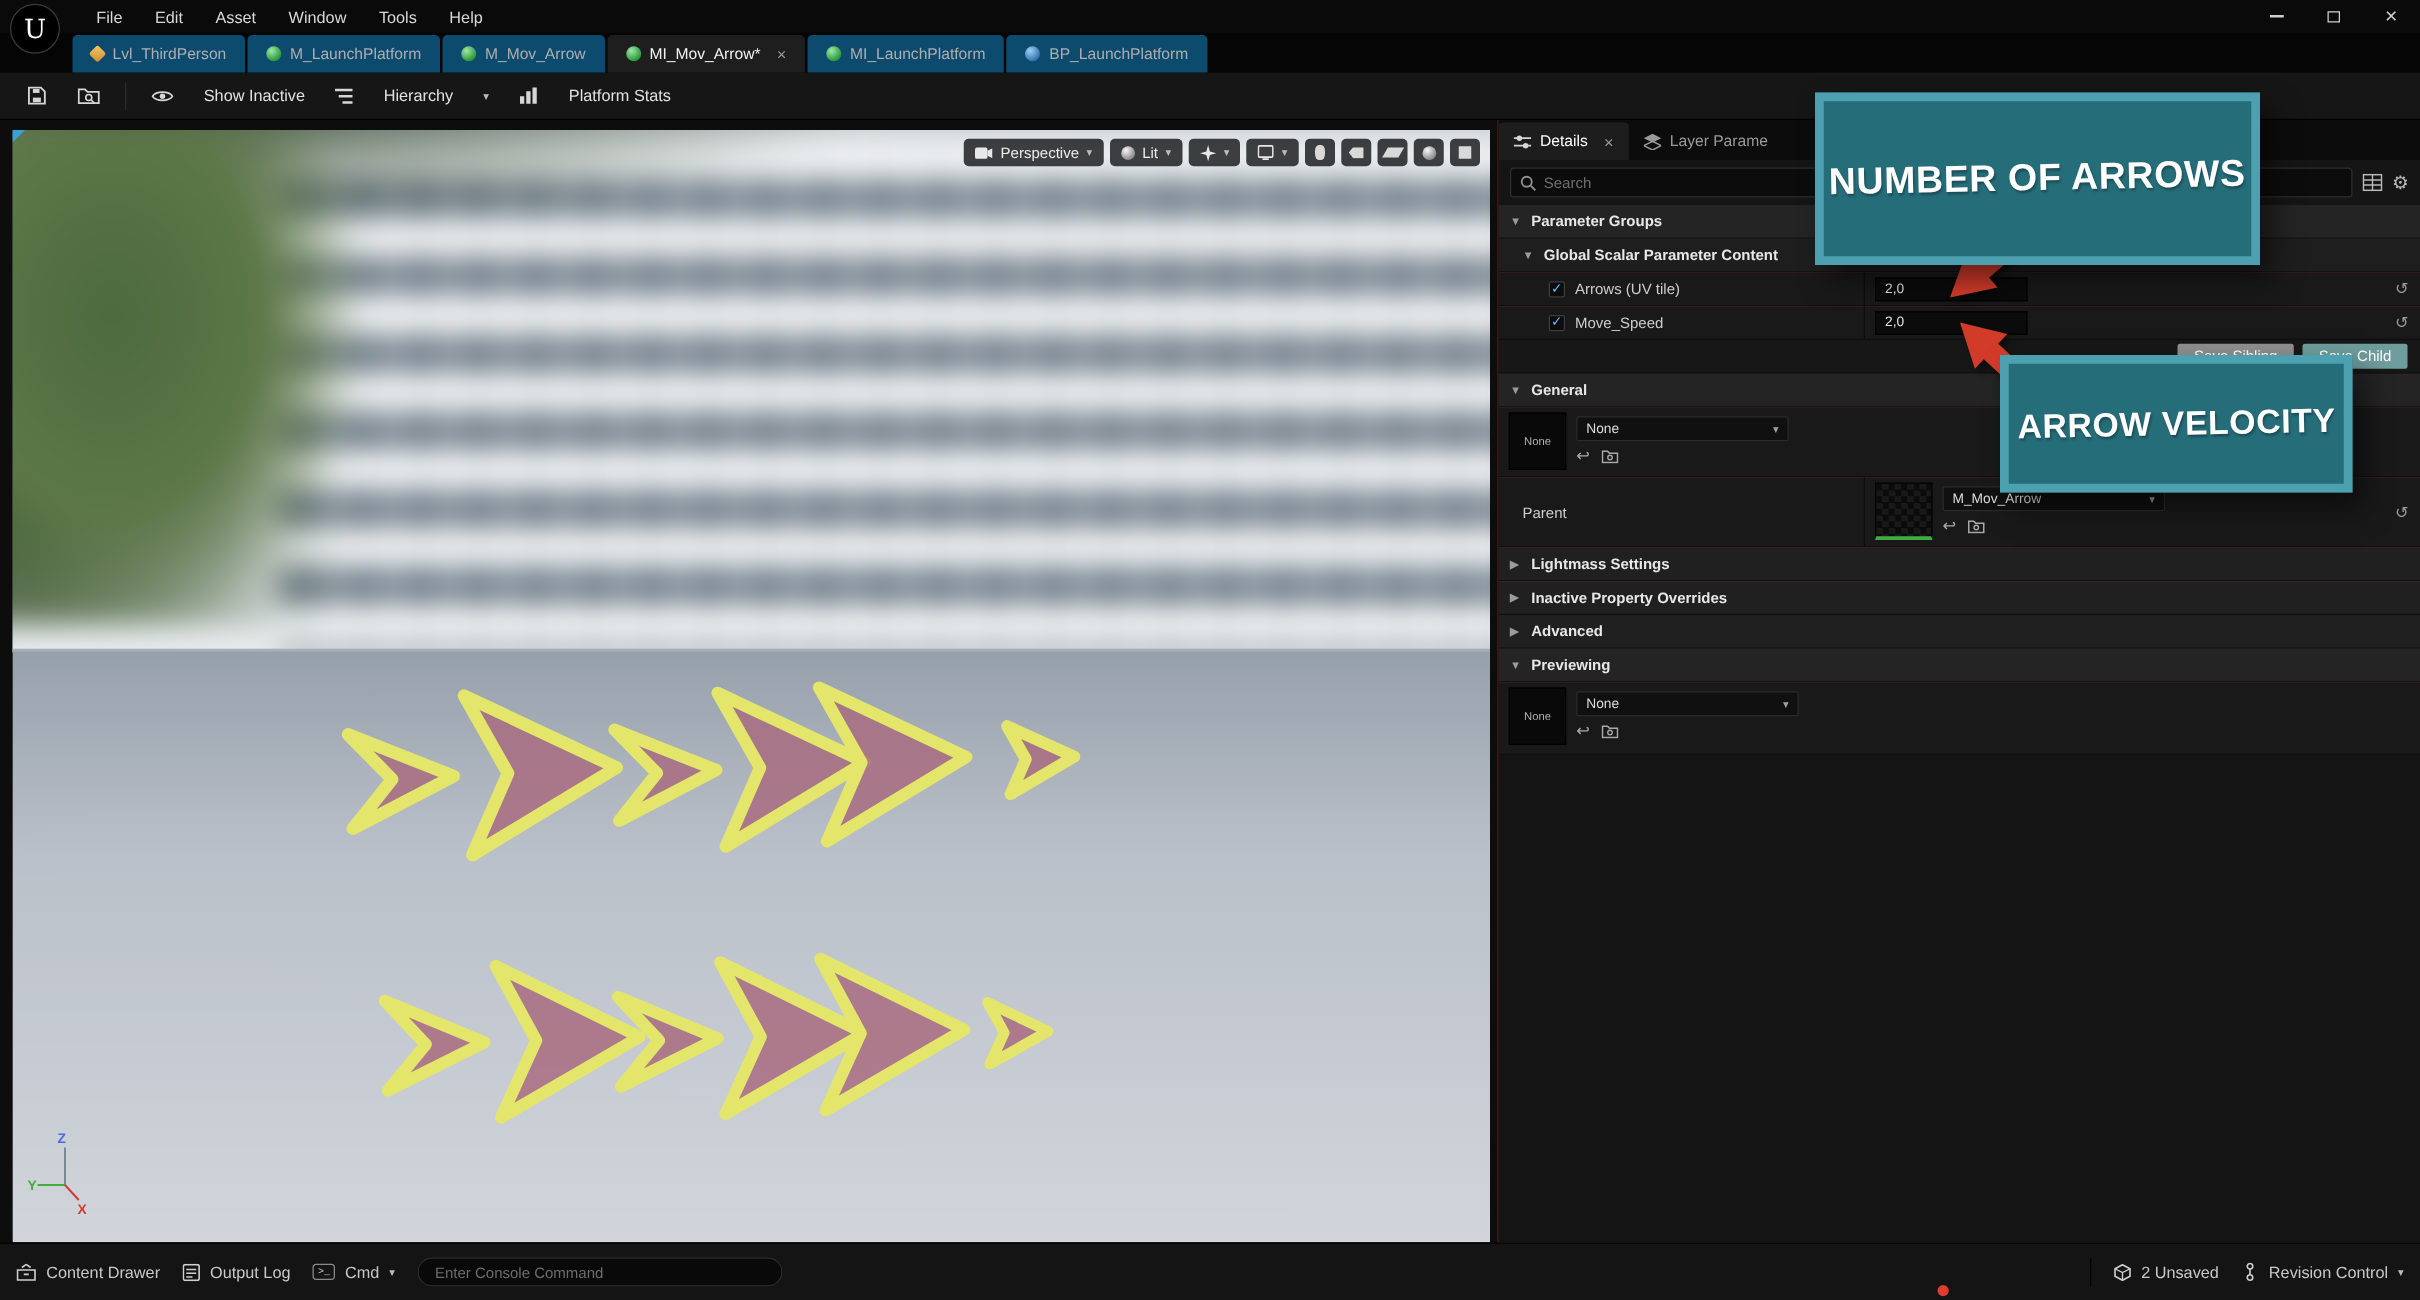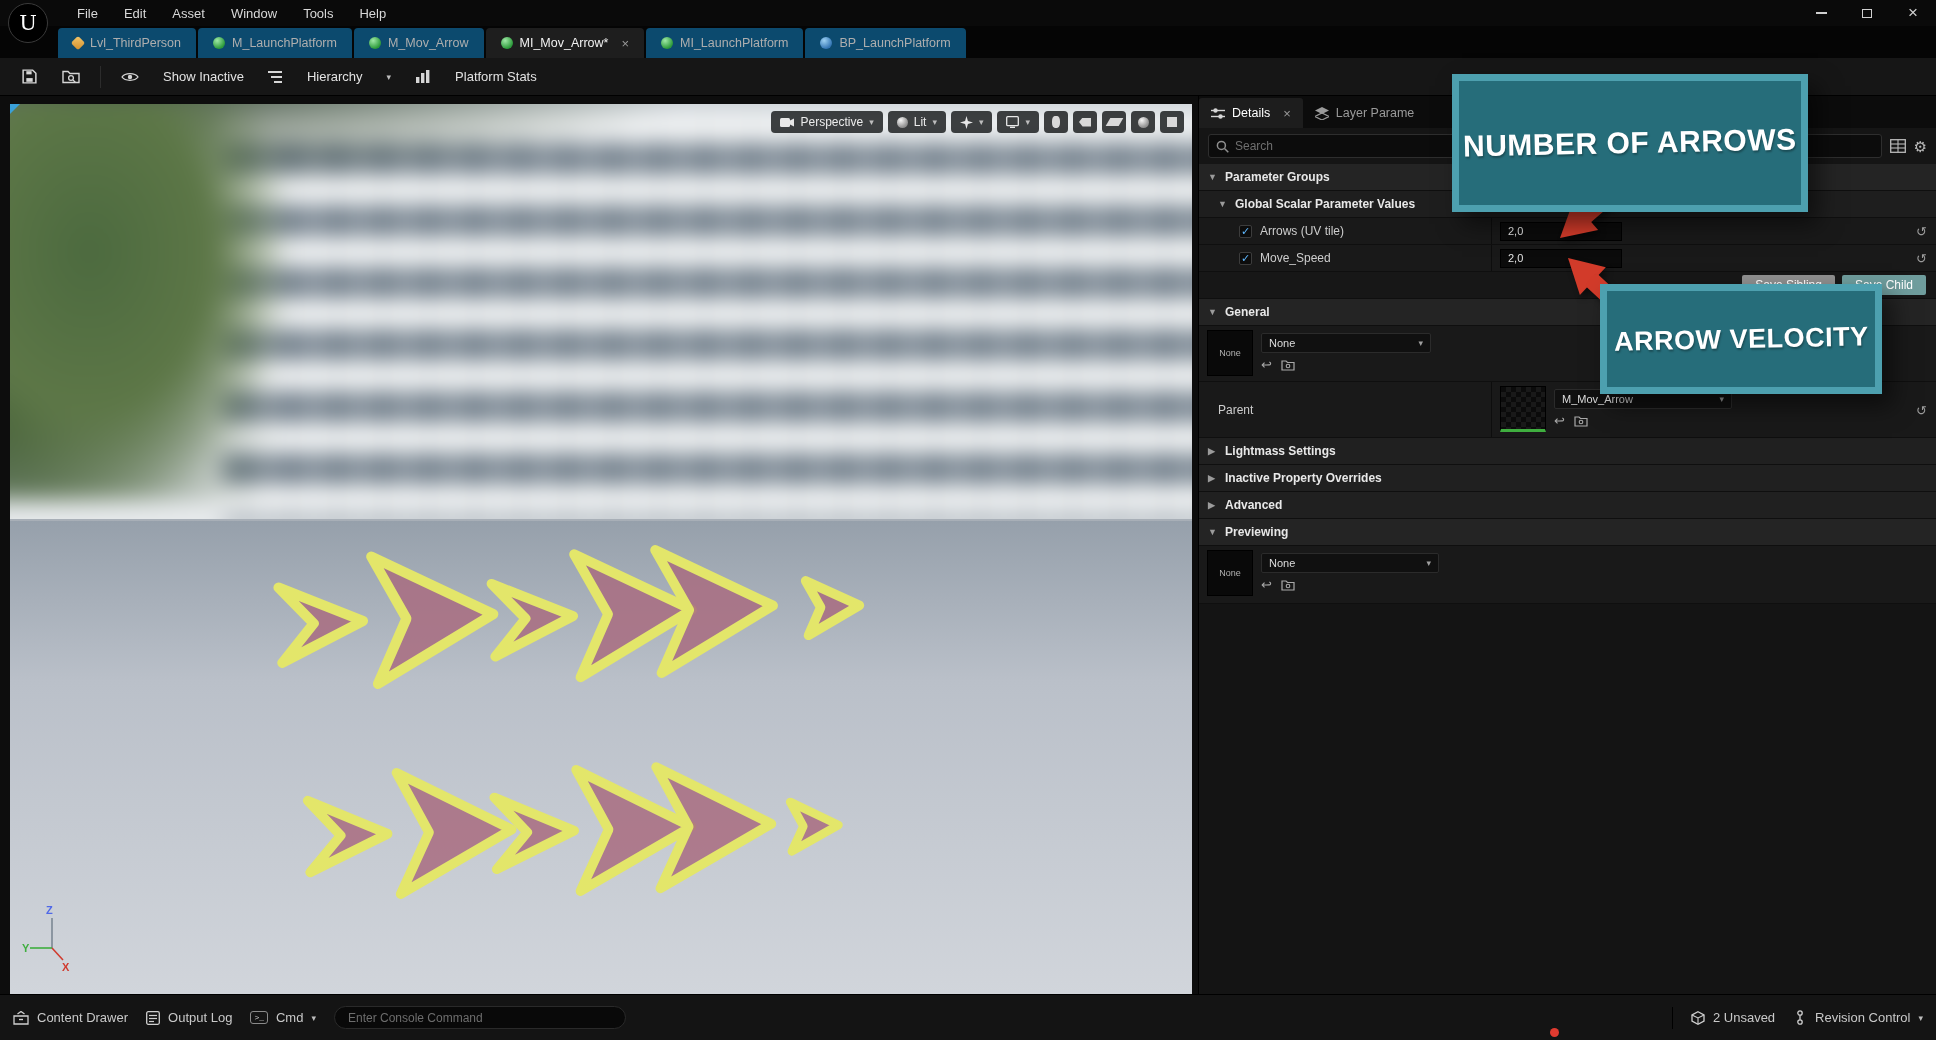--- a/index.html
+++ b/index.html
@@ -407,21 +407,21 @@
     </span>
     <span class="sicon">⚙</span>
   </div>
 
   <div class="shead">
     <span class="scaret">▼</span>
     <span>Parameter Groups</span>
   </div>
   <div class="shead sub">
     <span class="scaret">▼</span>
-    <span>Global Scalar Parameter Values</span>
+    <span>Global Scalar Parameter Content</span>
   </div>
 
   <div class="drow prow">
     <div class="lcol">
       <span class="cb">✓</span>
       <span>Arrows (UV tile)</span>
     </div>
     <div class="rcol">
       <div class="vinput">2,0</div>
       <span class="reset">↺</span>

